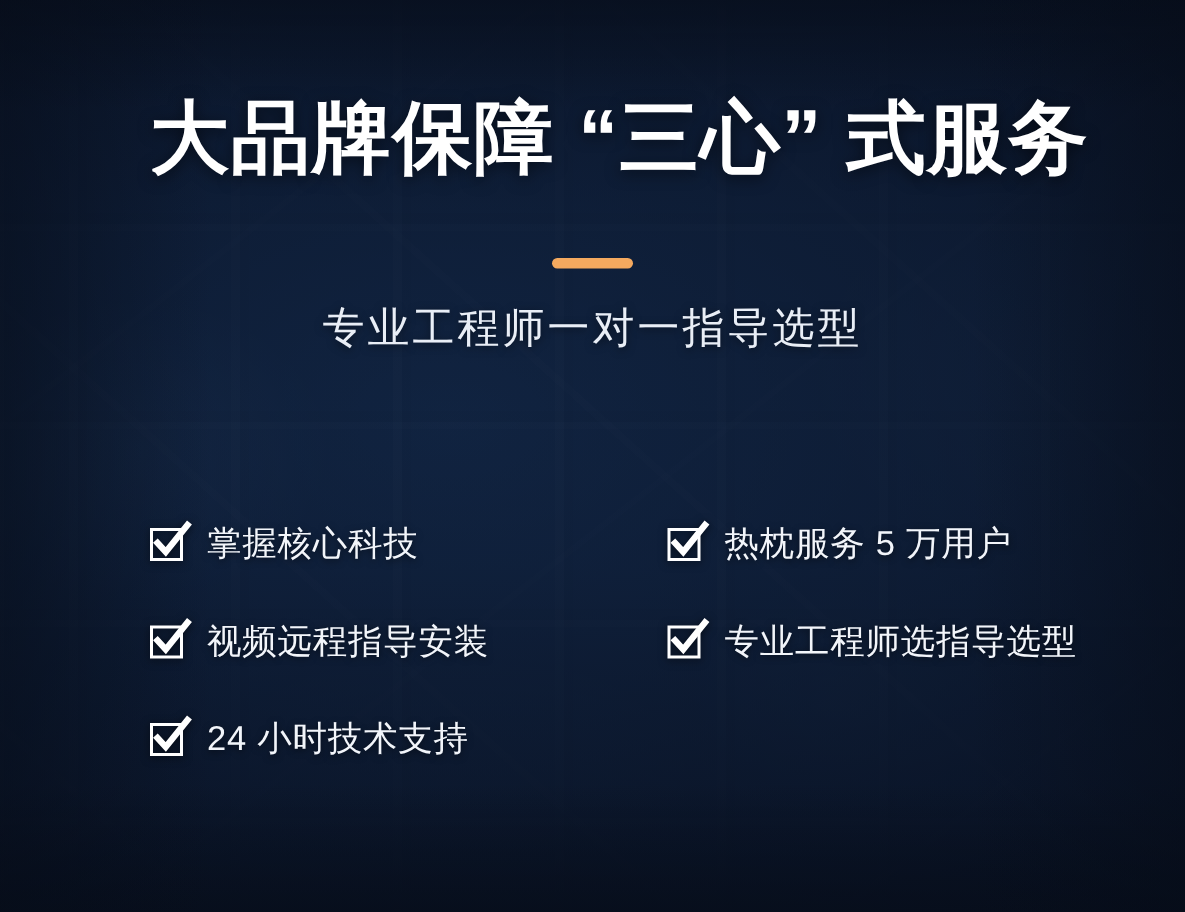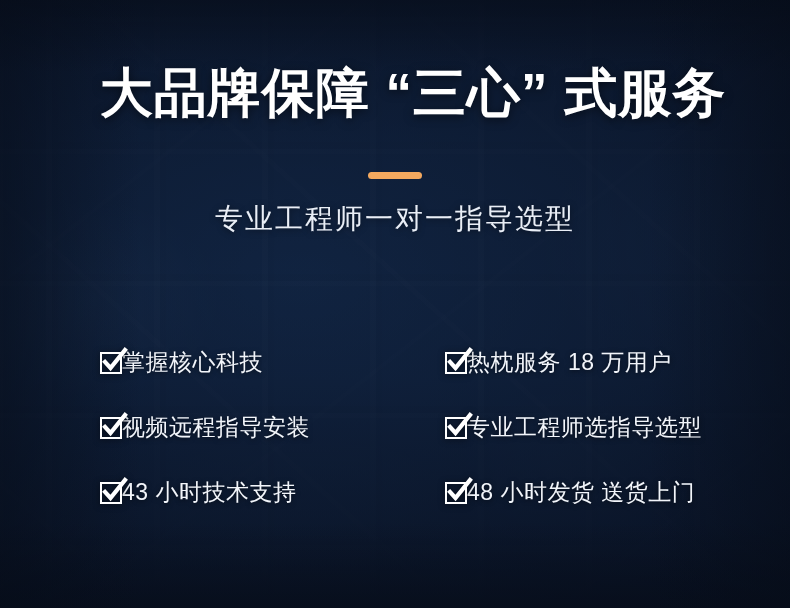--- a/index.html
+++ b/index.html
@@ -141,21 +141,21 @@
     width: 612px;
     display: grid;
     grid-template-columns: 345px 267px;
     grid-auto-rows: 65px;
     align-items: center;
   }
 
   .feature {
     display: flex;
     align-items: center;
-    gap: 0;
+    gap: 16px;
   }
 
   .checkbox {
     position: relative;
     width: 22px;
     height: 22px;
     flex: 0 0 22px;
     border: 2px solid #ffffff;
     box-sizing: border-box;
     filter: drop-shadow(0 1px 3px rgba(0,0,0,0.6));
@@ -205,21 +205,21 @@
         </span>
         <span class="feature-label">掌握核心科技</span>
       </div>
 
       <div class="feature">
         <span class="checkbox">
           <svg viewBox="0 0 28 28" aria-hidden="true">
             <path d="M5 14 L10.5 20 L25 2" fill="none" stroke="#ffffff" stroke-width="4.2" stroke-linecap="square" stroke-linejoin="miter"></path>
           </svg>
         </span>
-        <span class="feature-label">热枕服务 18 万用户</span>
+        <span class="feature-label">热枕服务 5 万用户</span>
       </div>
 
       <div class="feature">
         <span class="checkbox">
           <svg viewBox="0 0 28 28" aria-hidden="true">
             <path d="M5 14 L10.5 20 L25 2" fill="none" stroke="#ffffff" stroke-width="4.2" stroke-linecap="square" stroke-linejoin="miter"></path>
           </svg>
         </span>
         <span class="feature-label">视频远程指导安装</span>
       </div>
@@ -232,27 +232,19 @@
         </span>
         <span class="feature-label">专业工程师选指导选型</span>
       </div>
 
       <div class="feature">
         <span class="checkbox">
           <svg viewBox="0 0 28 28" aria-hidden="true">
             <path d="M5 14 L10.5 20 L25 2" fill="none" stroke="#ffffff" stroke-width="4.2" stroke-linecap="square" stroke-linejoin="miter"></path>
           </svg>
         </span>
-        <span class="feature-label">43 小时技术支持</span>
-      </div>
-
-      <div class="feature">
-        <span class="checkbox">
-          <svg viewBox="0 0 28 28" aria-hidden="true">
-            <path d="M5 14 L10.5 20 L25 2" fill="none" stroke="#ffffff" stroke-width="4.2" stroke-linecap="square" stroke-linejoin="miter"></path>
-          </svg>
-        </span>
-        <span class="feature-label">48 小时发货 送货上门</span>
-      </div>
+        <span class="feature-label">24 小时技术支持</span>
+      </div>
+
 
     </div>
   </div>
 </div>
 
 </body></html>

